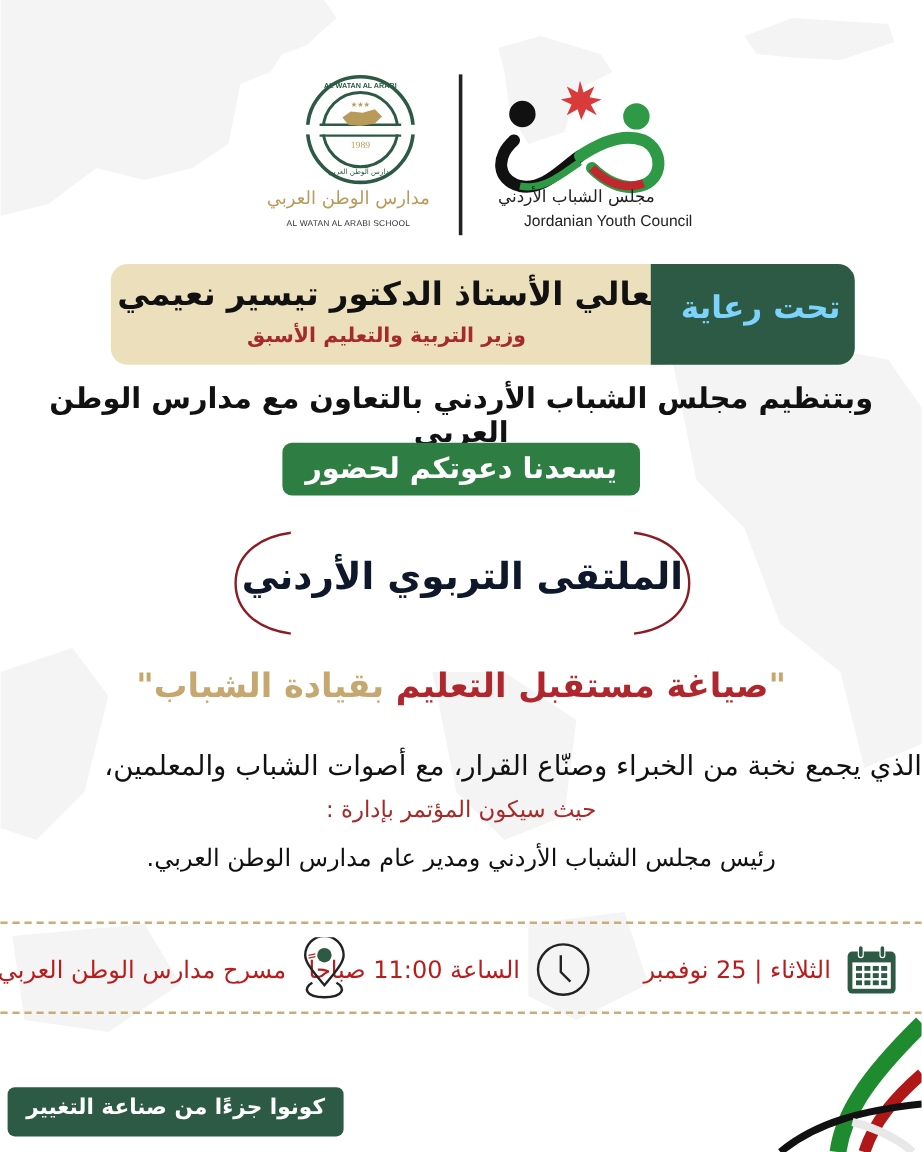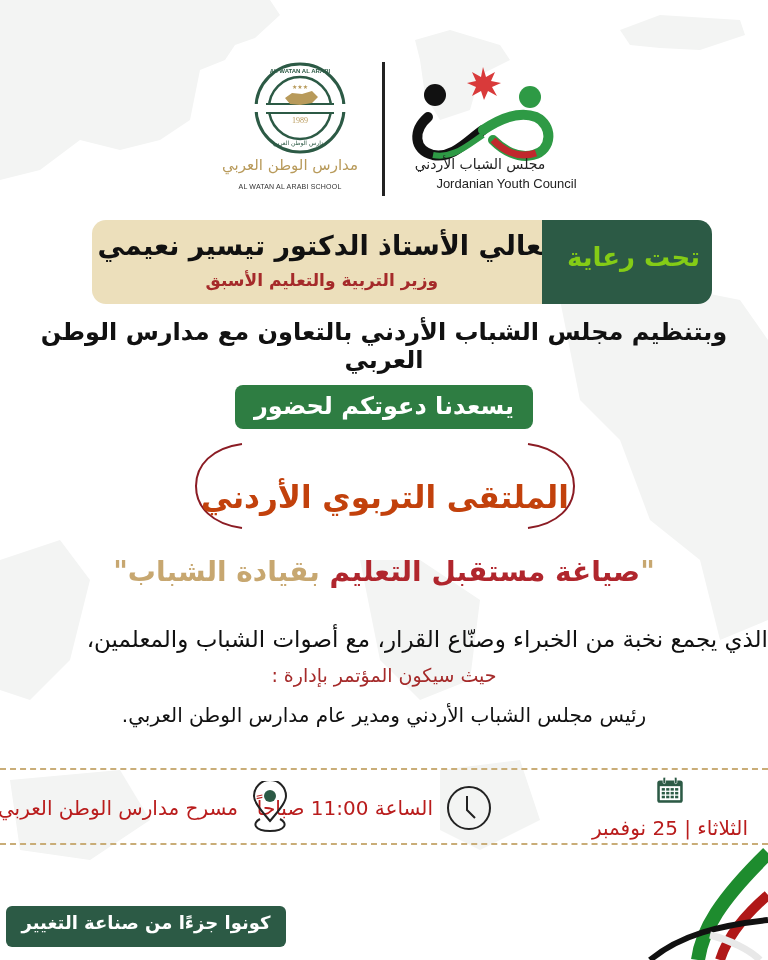--- a/index.html
+++ b/index.html
@@ -13,49 +13,49 @@
   .jyc-logo { left: 408px; top: 55px; width: 150px; height: 145px; }
   .jyc-ar { left: 405px; top: 156px; width: 150px; text-align: center; font-size: 14px; color: #222; }
   .jyc-en { left: 405px; top: 176px; width: 155px; text-align: center; font-size: 13px; color: #222; direction: ltr; font-family: "Liberation Sans", sans-serif; margin-left: 24px; }
   .awa-logo { left: 252px; top: 60px; width: 96px; height: 96px; }
   .awa-ar { left: 215px; top: 156px; width: 150px; text-align: center; font-size: 15px; color: #b89a5a; }
   .awa-en { left: 215px; top: 183px; width: 150px; text-align: center; font-size: 7px; color: #333; direction: ltr; font-family: "Liberation Sans", sans-serif; letter-spacing: 0.2px; }
 
   
   .patron { left: 92px; top: 220px; width: 620px; height: 84px; }
   .patron-green { position: absolute; right: 0; top: 0; width: 170px; height: 84px; background: #2c5a45; border-radius: 0 14px 14px 0; }
-  .patron-label { position: absolute; right: 12px; top: 22px; font-size: 26px; font-weight: bold; color: #84cc16; }
+  .patron-label { position: absolute; right: 12px; top: 22px; font-size: 26px; font-weight: bold; color: #7dd3fc; }
   .patron-beige { position: absolute; right: 144px; top: 0; width: 476px; height: 84px; background: #ecdfbb; border-radius: 14px; }
   .patron-name { position: absolute; right: 10px; top: 10px; font-size: 27px; font-weight: bold; color: #111; white-space: nowrap; }
   .patron-role { position: absolute; right: 130px; top: 50px; font-size: 17px; font-weight: bold; color: #a52a2a; white-space: nowrap; }
 
   .organized { left: 0; top: 318px; width: 768px; text-align: center; font-size: 24px; font-weight: bold; color: #111; }
 
-  .invite-badge { left: 235px; top: 385px; width: 298px; height: 44px; background: #2e7d42; border-radius: 8px; text-align: center; }
+  .invite-badge { left: 235px; top: 369px; width: 298px; height: 44px; background: #2e7d42; border-radius: 8px; text-align: center; }
   .invite-text { display: block; line-height: 42px; font-size: 24px; font-weight: bold; color: #fff; }
 
   .forum-frame { left: 192px; top: 440px; width: 386px; height: 92px; }
-  .forum-title { left: 192px; top: 479px; width: 386px; text-align: center; font-size: 31px; font-weight: bold; color: #c2410c; }
+  .forum-title { left: 192px; top: 463px; width: 386px; text-align: center; font-size: 31px; font-weight: bold; color: #0f172a; }
 
   .slogan { left: 0; top: 555px; width: 768px; text-align: center; font-size: 28px; font-weight: bold; }
   .slogan .gold { color: #c7a770; }
   .slogan .red { color: #b0262d; text-align: center; }
 
   .body1 { left: 0; top: 626px; width: 768px; text-align: right; font-size: 23px; color: #111; }
   .body2 { left: 0; top: 664px; width: 768px; text-align: center; font-size: 19px; color: #a52a2a; }
   .body3 { left: 0; top: 703px; width: 768px; text-align: center; font-size: 20px; color: #111; }
 
   .dash { left: 0; width: 768px; height: 0; border-top: 2px dashed #c9ad78; }
   .dash.top { top: 768px; }
   .dash.bottom { top: 843px; }
 
   .info-row { left: 0; top: 776px; width: 768px; height: 64px; }
   .info-item { position: absolute; top: 0; height: 64px; display: flex; align-items: center; gap: 12px; }
   .info-text { font-size: 20px; font-weight: normal; color: #b91c1c; white-space: nowrap; }
-  .info-date { right: 20px; flex-direction: column; }
+  .info-date { right: 20px; }
   .info-time { right: 275px; }
   .info-place { right: 478px; }
 
   .cta { left: 6px; top: 906px; width: 280px; height: 41px; background: #2c5a45; border-radius: 6px; text-align: center; }
   .cta-text { display: block; line-height: 33px; font-size: 18px; font-weight: bold; color: #fff; }
 
   .flag-ribbon { left: 640px; top: 845px; width: 128px; height: 115px; }
 </style>
 </head>
 <body>

